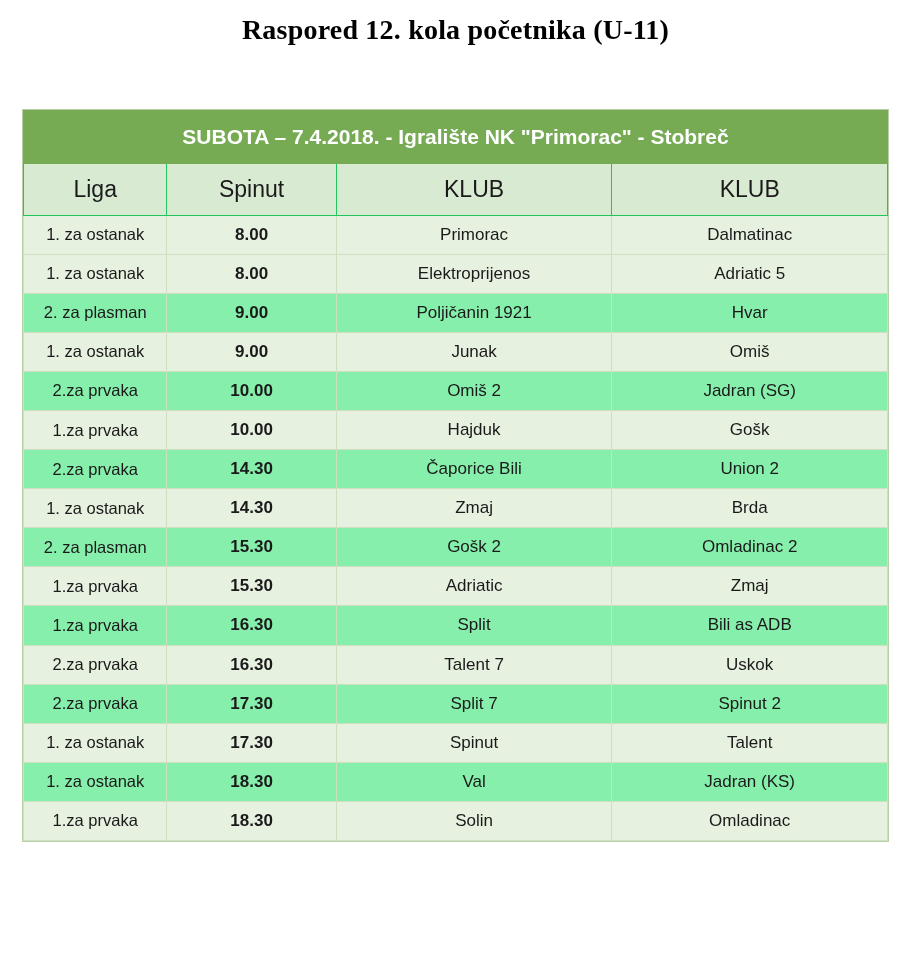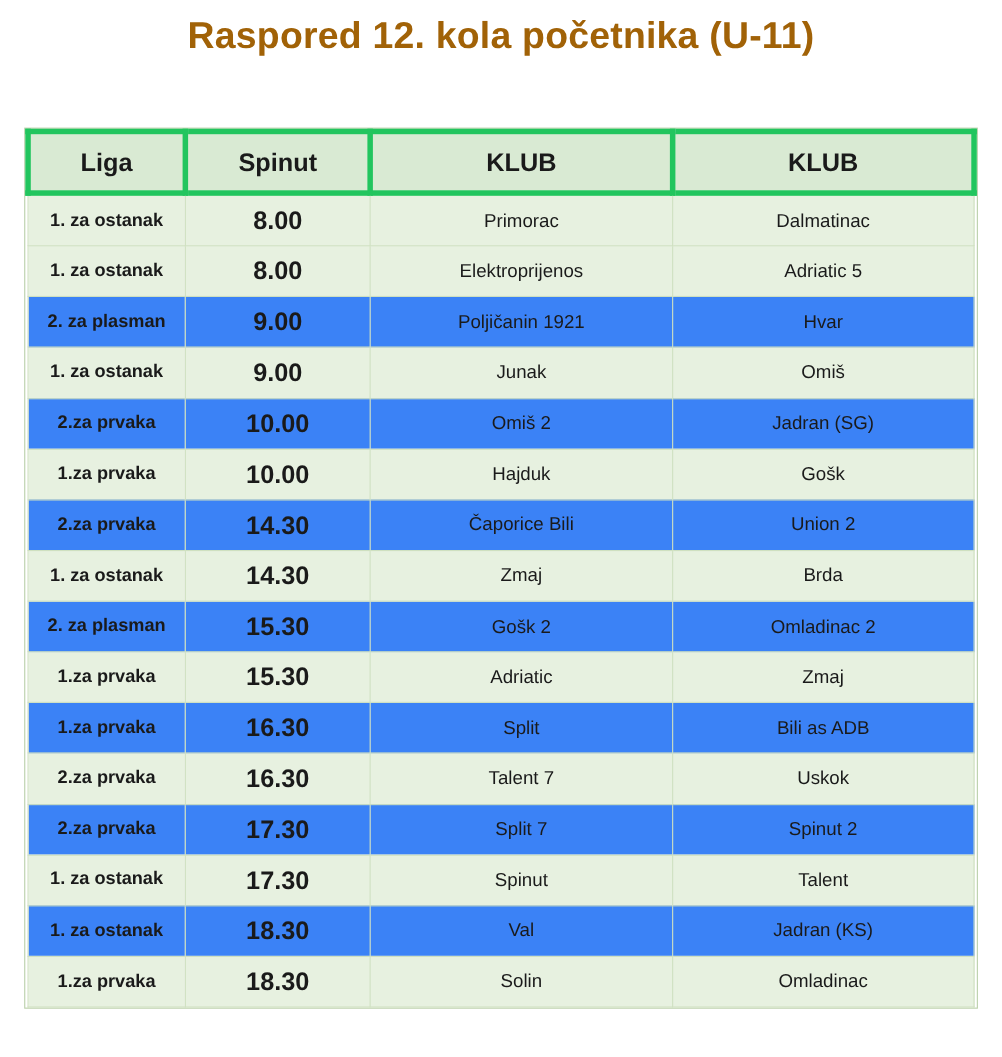--- a/index.html
+++ b/index.html
@@ -9,26 +9,27 @@
   }
   body {
     width: 911px;
     height: 961px;
     font-family: "Liberation Sans", sans-serif;
     color: #1a1a1a;
     overflow: hidden;
   }
   .page-title {
     text-align: center;
-    font-size: 34px;
+    font-size: 28px;
     font-weight: bold;
-    color: #a16207;
+    color: #000000;
     margin-top: 14px;
     margin-bottom: 0;
     letter-spacing: 0.2px;
+    font-family: Liberation Serif, serif;
   }
   .table-wrap {
     margin: 63px 22px 0 22px;
     border: 1px solid #b9cfa8;
   }
   table.schedule {
     width: 100%;
     border-collapse: collapse;
     table-layout: fixed;
   }
@@ -42,63 +43,66 @@
     color: #ffffff;
     font-size: 21px;
     font-weight: bold;
     padding: 14px 6px;
     border: 1px solid #76ab54;
   }
   tr.header-row th {
     background: #d9ead3;
     color: #1a1a1a;
     font-size: 23px;
-    font-weight: bold;
+    font-weight: normal;
     padding: 12px 4px;
-    border: 5px solid #22c55e;
+    border: 1px solid #22c55e;
   }
   col.c-liga { width: 16.6%; }
   col.c-sat  { width: 19.6%; }
   col.c-k1   { width: 31.9%; }
   col.c-k2   { width: 31.9%; }
 
   tr.data-row td {
     font-size: 17px;
     padding: 9px 4px;
     line-height: 1.18;
   }
   tr.data-row td.liga {
-    font-weight: bold;
+    font-weight: normal;
     font-size: 16.5px;
   }
   tr.data-row td.sat {
     font-weight: bold;
-    font-size: 23px;
+    font-size: 17px;
   }
   tr.data-row.shade td {
     background: #e7f1e0;
   }
   tr.data-row.plain td {
-    background: #3b82f6;
+    background: #86efac;
   }
 </style>
 </head>
 <body>
 
 <h1 class="page-title">Raspored 12. kola početnika (U-11)</h1>
 
 <div class="table-wrap">
   <table class="schedule">
     <colgroup>
       <col class="c-liga">
         <col class="c-sat">
         <col class="c-k1">
         <col class="c-k2">
     </colgroup>
     <tbody id="table-body">
+      <tr class="banner-row">
+        <td colspan="4">SUBOTA – 7.4.2018. - Igralište NK "Primorac" - Stobreč</td>
+      </tr>
       <tr class="header-row">
         <th>Liga</th>
         <th>Spinut</th>
         <th>KLUB</th>
         <th>KLUB</th>
       </tr>
     <tr class="data-row shade">
           <td class="liga">1. za ostanak</td>
           <td class="sat">8.00</td>
           <td class="klub1">Primorac</td>

